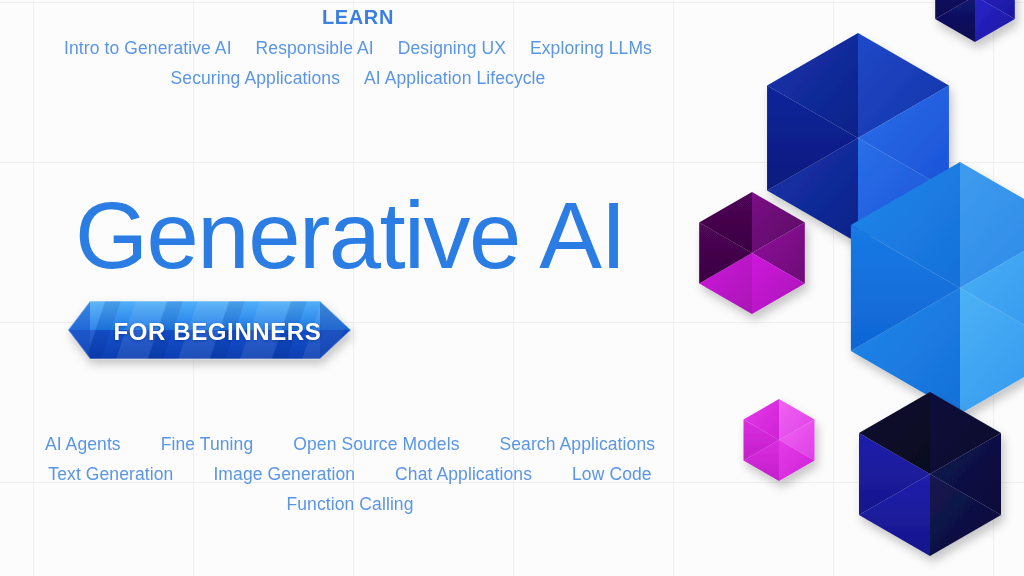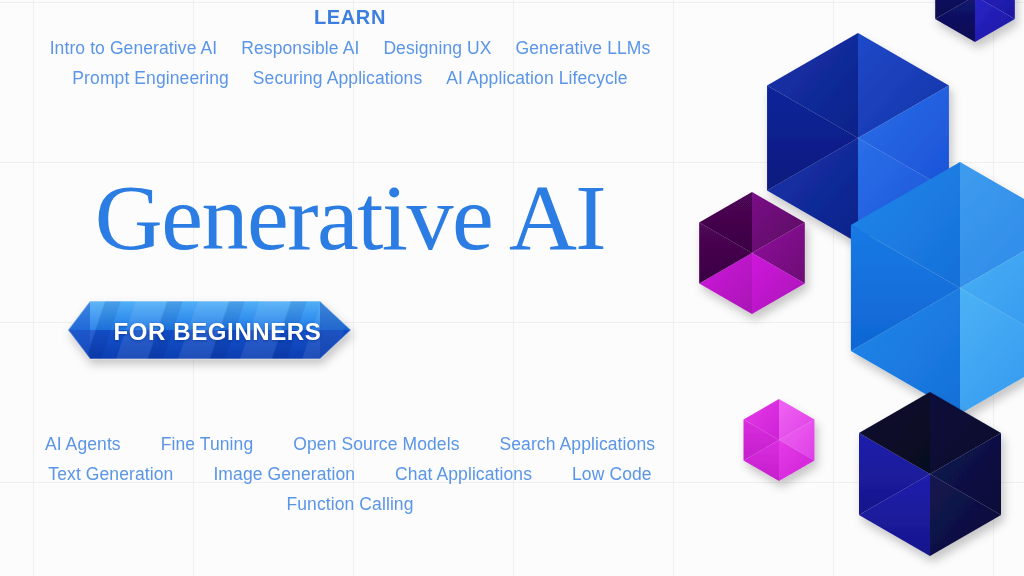--- a/index.html
+++ b/index.html
@@ -71,32 +71,31 @@
     white-space: nowrap;
   }
 
   .topic-link {
     font-size: 17.5px;
     color: #5a95e8;
     letter-spacing: 0.1px;
     cursor: pointer;
   }
 
-  #learn-section { top: 6px; }
+  #learn-section { top: 6px; margin-left: 8px; }
   #build-section { top: 425px; }
 
   #build-section .link-row { gap: 40px; }
 
   
   #hero {
     position: absolute;
     left: 0;
-    top: 170px;
+    top: 188px;
     width: 700px;
-    font-family: Liberation Serif, serif;
   }
 
   #hero-title {
     text-align: center;
     font-size: 94px;
     line-height: 1.02;
     font-weight: 400;
     color: #2b7de3;
     letter-spacing: -1.5px;
   }
@@ -289,24 +288,23 @@
         </g>
       </g>
   </svg>
 
   <div class="section" id="learn-section">
     <div class="section-heading">LEARN</div>
     <div class="link-row">
       <span class="topic-link">Intro to Generative AI</span>
       <span class="topic-link">Responsible AI</span>
       <span class="topic-link">Designing UX</span>
-      <span class="topic-link">Generative LLMs</span>
-    </div>
-    <div class="link-row">
-      <span class="topic-link">Prompt Engineering</span>
+      <span class="topic-link">Exploring LLMs</span>
+    </div>
+    <div class="link-row">
       <span class="topic-link">Securing Applications</span>
       <span class="topic-link">AI Application Lifecycle</span>
     </div>
   </div>
 
   <div id="hero">
     <h1 id="hero-title">Generative AI</h1>
   </div>
 
   <div id="ribbon-wrap">

